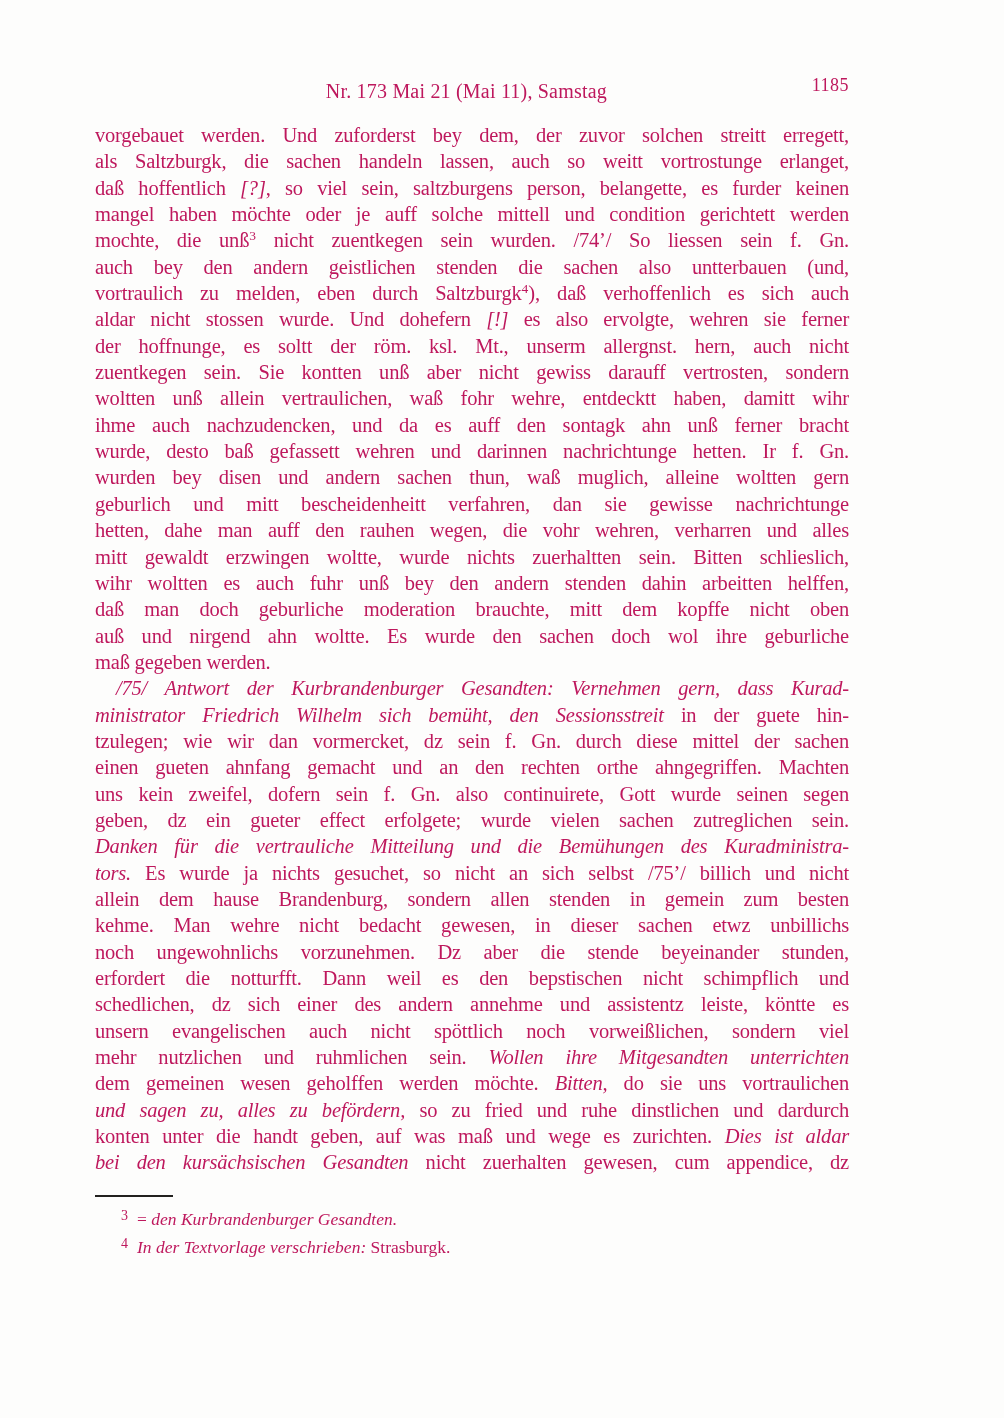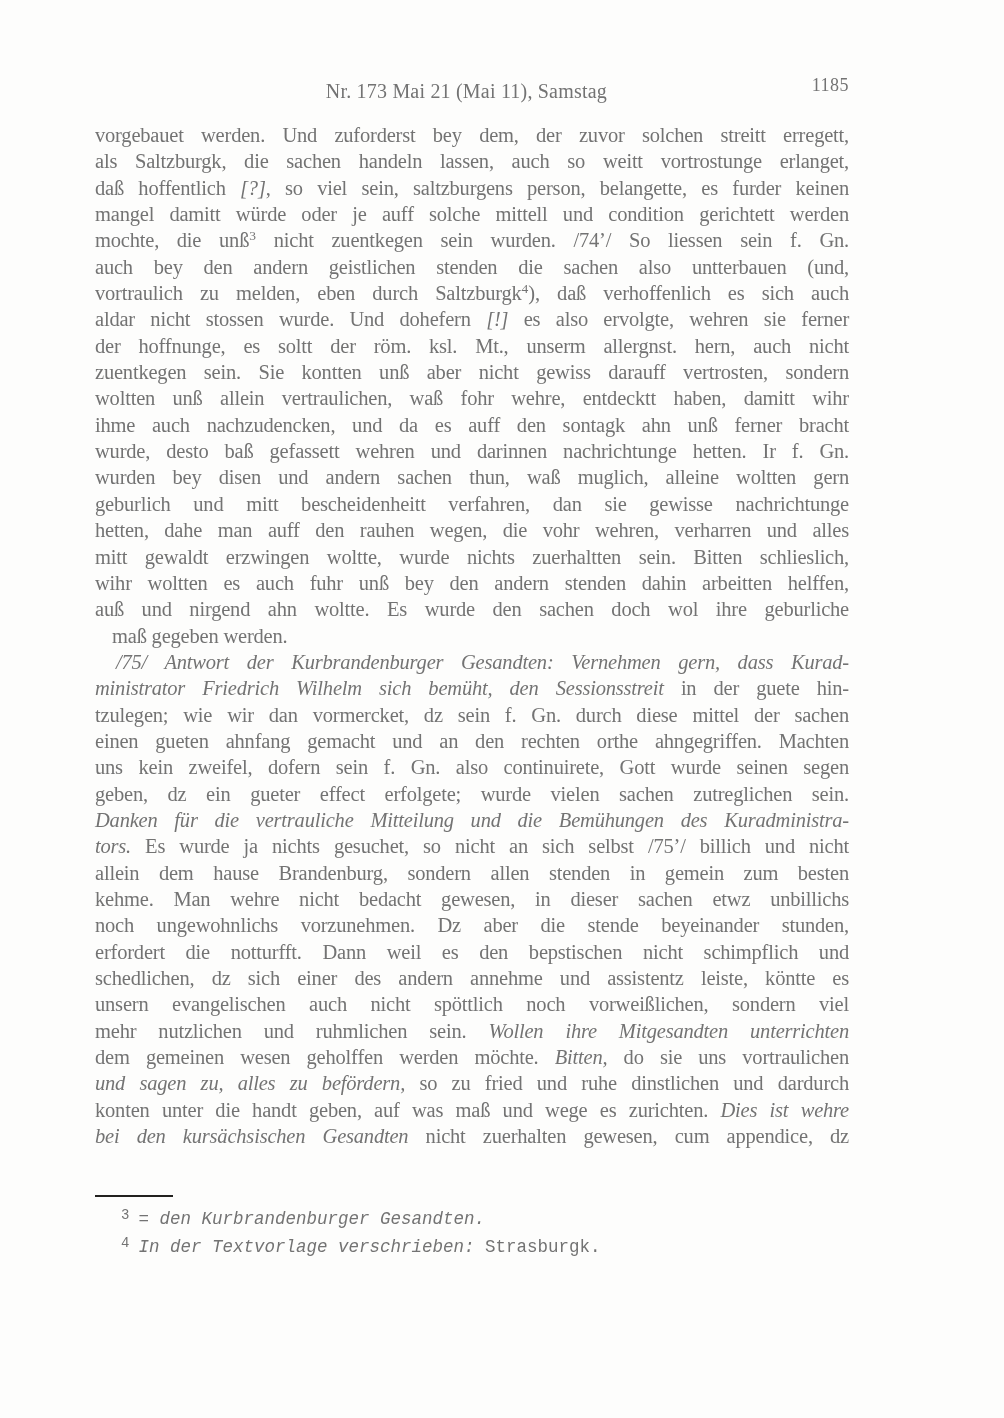--- a/index.html
+++ b/index.html
@@ -5,21 +5,21 @@
   html, body {
     margin: 0;
     padding: 0;
     background: #e8e8e8;
   }
   .page {
     position: relative;
     width: 1004px;
     height: 1418px;
     background: #fdfdfc;
-    color: #737373;
+    color: #be185d;
     font-family: "Liberation Serif", "DejaVu Serif", serif;
     overflow: hidden;
   }
   .running-head {
     position: absolute;
     top: 79px;
     left: 95px;
     width: 754px;
     height: 26px;
   }
@@ -50,21 +50,20 @@
     line-height: 26.35px;
     font-size: 20.5px;
     letter-spacing: -0.2px;
     text-align: justify;
     text-align-last: justify;
     white-space: nowrap;
   }
   .line.no-just {
     text-align: left;
     text-align-last: left;
-    margin-left: 17px;
   }
   .line.ind {
     text-indent: 21px;
   }
   .seg-i { font-style: italic; }
   .seg-s {
     font-size: 13.5px;
     vertical-align: 7px;
     line-height: 0;
     letter-spacing: 0;
@@ -78,21 +77,20 @@
   .fn-rule {
     width: 78px;
     height: 2px;
     background: #22211f;
     margin: 0 0 8px 0;
   }
   .fn-line {
     line-height: 28px;
     font-size: 17.5px;
     padding-left: 26px;
-    font-family: Liberation Mono, monospace;
   }
   .fn-marker {
     font-size: 14px;
     vertical-align: 5px;
     line-height: 0;
     margin-right: 9px;
   }
 </style>
 </head>
 <body>
@@ -102,35 +100,36 @@
   <div class="running-head">
     <span class="head-title">Nr. 173 Mai 21 (Mai 11), Samstag</span>
     <span class="page-num">1185</span>
   </div>
 
   <div class="text-block">
       <div>
         <div class="line"><span class="seg-r">vorgebauet werden. Und zuforderst bey dem, der zuvor solchen streitt erregett,</span></div>
         <div class="line"><span class="seg-r">als Saltzburgk, die sachen handeln lassen, auch so weitt vortrostunge erlanget,</span></div>
         <div class="line"><span class="seg-r">daß hoffentlich </span><span class="seg-i">[?]</span><span class="seg-r">, so viel sein, saltzburgens person, belangette, es furder keinen</span></div>
-        <div class="line"><span class="seg-r">mangel damitt würde oder je auff solche mittell und condition gerichtett werden</span></div>
+        <div class="line"><span class="seg-r">mangel haben möchte oder je auff solche mittell und condition gerichtett werden</span></div>
         <div class="line"><span class="seg-r">mochte, die unß</span><span class="seg-s">3</span><span class="seg-r"> nicht zuentkegen sein wurden. /74’/ So liessen sein f. Gn.</span></div>
         <div class="line"><span class="seg-r">auch bey den andern geistlichen stenden die sachen also untterbauen (und,</span></div>
         <div class="line"><span class="seg-r">vortraulich zu melden, eben durch Saltzburgk</span><span class="seg-s">4</span><span class="seg-r">), daß verhoffenlich es sich auch</span></div>
         <div class="line"><span class="seg-r">aldar nicht stossen wurde. Und dohefern </span><span class="seg-i">[!]</span><span class="seg-r"> es also ervolgte, wehren sie ferner</span></div>
         <div class="line"><span class="seg-r">der hoffnunge, es soltt der röm. ksl. Mt., unserm allergnst. hern, auch nicht</span></div>
         <div class="line"><span class="seg-r">zuentkegen sein. Sie kontten unß aber nicht gewiss darauff vertrosten, sondern</span></div>
         <div class="line"><span class="seg-r">woltten unß allein vertraulichen, waß fohr wehre, entdecktt haben, damitt wihr</span></div>
         <div class="line"><span class="seg-r">ihme auch nachzudencken, und da es auff den sontagk ahn unß ferner bracht</span></div>
         <div class="line"><span class="seg-r">wurde, desto baß gefassett wehren und darinnen nachrichtunge hetten. Ir f. Gn.</span></div>
         <div class="line"><span class="seg-r">wurden bey disen und andern sachen thun, waß muglich, alleine woltten gern</span></div>
         <div class="line"><span class="seg-r">geburlich und mitt bescheidenheitt verfahren, dan sie gewisse nachrichtunge</span></div>
         <div class="line"><span class="seg-r">hetten, dahe man auff den rauhen wegen, die vohr wehren, verharren und alles</span></div>
         <div class="line"><span class="seg-r">mitt gewaldt erzwingen woltte, wurde nichts zuerhaltten sein. Bitten schlieslich,</span></div>
         <div class="line"><span class="seg-r">wihr woltten es auch fuhr unß bey den andern stenden dahin arbeitten helffen,</span></div>
+        <div class="line"><span class="seg-r">daß man doch geburliche moderation brauchte, mitt dem kopffe nicht oben</span></div>
         <div class="line"><span class="seg-r">auß und nirgend ahn woltte. Es wurde den sachen doch wol ihre geburliche</span></div>
         <div class="line no-just"><span class="seg-r">maß gegeben werden.</span></div>
       </div>
       <div>
         <div class="line ind"><span class="seg-i">/75/ Antwort der Kurbrandenburger Gesandten: Vernehmen gern, dass Kurad-</span></div>
         <div class="line"><span class="seg-i">ministrator Friedrich Wilhelm sich bemüht, den Sessionsstreit</span><span class="seg-r"> in der guete hin-</span></div>
         <div class="line"><span class="seg-r">tzulegen; wie wir dan vormercket, dz sein f. Gn. durch diese mittel der sachen</span></div>
         <div class="line"><span class="seg-r">einen gueten ahnfang gemacht und an den rechten orthe ahngegriffen. Machten</span></div>
         <div class="line"><span class="seg-r">uns kein zweifel, dofern sein f. Gn. also continuirete, Gott wurde seinen segen</span></div>
         <div class="line"><span class="seg-r">geben, dz ein gueter effect erfolgete; wurde vielen sachen zutreglichen sein.</span></div>
@@ -138,21 +137,21 @@
         <div class="line"><span class="seg-i">tors.</span><span class="seg-r"> Es wurde ja nichts gesuchet, so nicht an sich selbst /75’/ billich und nicht</span></div>
         <div class="line"><span class="seg-r">allein dem hause Brandenburg, sondern allen stenden in gemein zum besten</span></div>
         <div class="line"><span class="seg-r">kehme. Man wehre nicht bedacht gewesen, in dieser sachen etwz unbillichs</span></div>
         <div class="line"><span class="seg-r">noch ungewohnlichs vorzunehmen. Dz aber die stende beyeinander stunden,</span></div>
         <div class="line"><span class="seg-r">erfordert die notturfft. Dann weil es den bepstischen nicht schimpflich und</span></div>
         <div class="line"><span class="seg-r">schedlichen, dz sich einer des andern annehme und assistentz leiste, köntte es</span></div>
         <div class="line"><span class="seg-r">unsern evangelischen auch nicht spöttlich noch vorweißlichen, sondern viel</span></div>
         <div class="line"><span class="seg-r">mehr nutzlichen und ruhmlichen sein. </span><span class="seg-i">Wollen ihre Mitgesandten unterrichten</span></div>
         <div class="line"><span class="seg-r">dem gemeinen wesen geholffen werden möchte. </span><span class="seg-i">Bitten,</span><span class="seg-r"> do sie uns vortraulichen</span></div>
         <div class="line"><span class="seg-i">und sagen zu, alles zu befördern,</span><span class="seg-r"> so zu fried und ruhe dinstlichen und dardurch</span></div>
-        <div class="line"><span class="seg-r">konten unter die handt geben, auf was maß und wege es zurichten. </span><span class="seg-i">Dies ist wehre</span></div>
+        <div class="line"><span class="seg-r">konten unter die handt geben, auf was maß und wege es zurichten. </span><span class="seg-i">Dies ist aldar</span></div>
         <div class="line"><span class="seg-i">bei den kursächsischen Gesandten</span><span class="seg-r"> nicht zuerhalten gewesen, cum appendice, dz</span></div>
       </div>
     </div>
 
   <div class="footnotes">
     <div class="fn-rule"></div>
   <div class="fn-line"><span class="fn-marker">3</span><span class="seg-r">= </span><span class="seg-i">den Kurbrandenburger Gesandten.</span></div>
       <div class="fn-line"><span class="fn-marker">4</span><span class="seg-i">In der Textvorlage verschrieben:</span><span class="seg-r"> Strasburgk.</span></div>
     </div>
 

